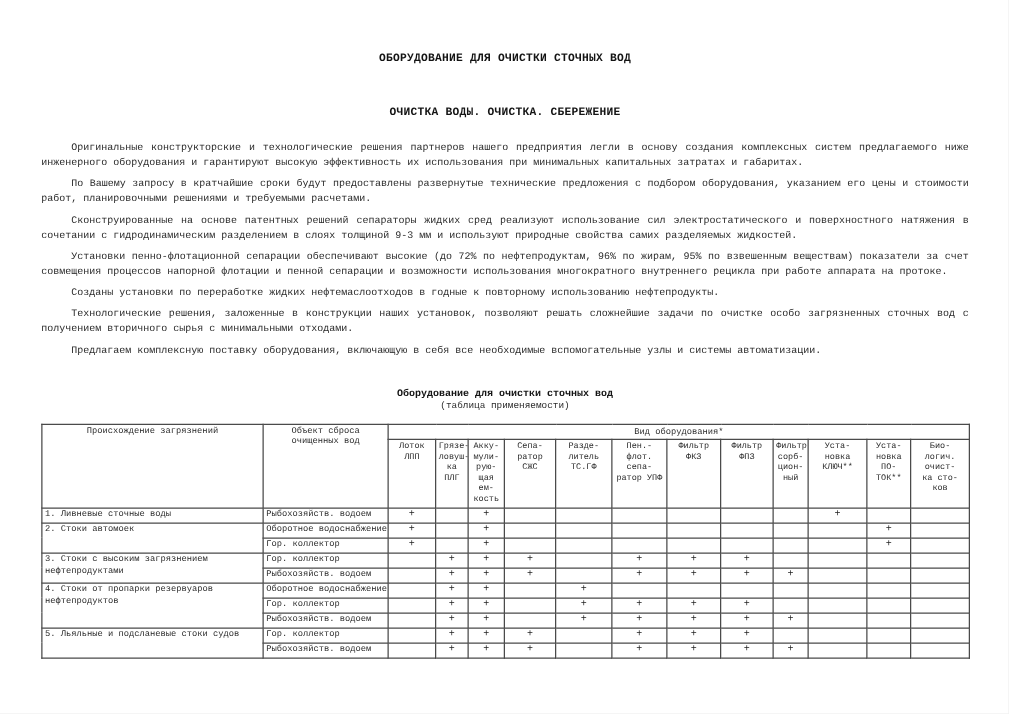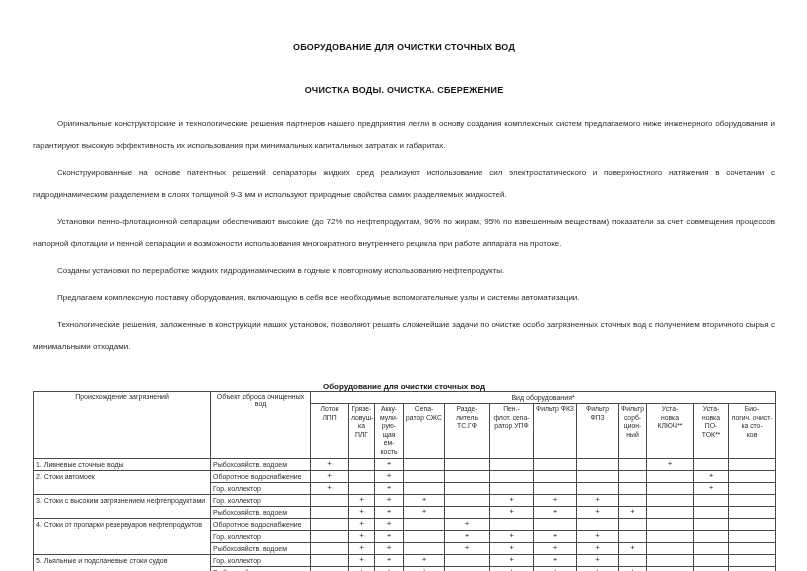--- a/index.html
+++ b/index.html
@@ -2,21 +2,21 @@
 <html lang="ru"><head>
 <meta charset="utf-8">
 <style>
   html, body { margin: 0; padding: 0; background: #e8e8e8; }
   .page {
     position: relative;
     width: 807px;
     height: 571px;
     margin: 0 auto;
     background: #ffffff;
-    font-family: Liberation Sans, sans-serif;
+    font-family: Liberation Mono, monospace;
     color: #2b2b2b;
     box-sizing: border-box;
     padding: 42px 32px 0 33px;
     overflow: hidden;
   }
   .doc-title {
     font-size: 9px;
     font-weight: bold;
     text-align: center;
     letter-spacing: .2px;
@@ -26,21 +26,21 @@
   .doc-subtitle {
     font-size: 9px;
     font-weight: bold;
     text-align: center;
     letter-spacing: .2px;
     margin: 0 0 18px 0;
     color: #141414;
   }
   .body-text p {
     font-size: 8px;
-    line-height: 22px;
+    line-height: 12px;
     text-align: justify;
     text-indent: 24px;
     margin: 0 0 5px 0;
   }
   .table-caption {
     margin-top: 24px;
     text-align: center;
     font-size: 8px;
     font-weight: bold;
     color: #141414;
@@ -107,28 +107,30 @@
 </style>
 </head>
 <body>
 
 <div class="page">
   <div class="doc-title">ОБОРУДОВАНИЕ ДЛЯ ОЧИСТКИ СТОЧНЫХ ВОД</div>
   <div class="doc-subtitle">ОЧИСТКА ВОДЫ. ОЧИСТКА. СБЕРЕЖЕНИЕ</div>
 
   <div class="body-text" id="paragraphs">
       <p>Оригинальные конструкторские и технологические решения партнеров нашего предприятия легли в основу создания комплексных систем предлагаемого ниже инженерного оборудования и гарантируют высокую эффективность их использования при минимальных капитальных затратах и габаритах.</p>
+      <p>По Вашему запросу в кратчайшие сроки будут предоставлены развернутые технические предложения с подбором оборудования, указанием его цены и стоимости работ, планировочными решениями и требуемыми расчетами.</p>
       <p>Сконструированные на основе патентных решений сепараторы жидких сред реализуют использование сил электростатического и поверхностного натяжения в сочетании с гидродинамическим разделением в слоях толщиной 9-3 мм и используют природные свойства самих разделяемых жидкостей.</p>
       <p>Установки пенно-флотационной сепарации обеспечивают высокие (до 72% по нефтепродуктам, 96% по жирам, 95% по взвешенным веществам) показатели за счет совмещения процессов напорной флотации и пенной сепарации и возможности использования многократного внутреннего рецикла при работе аппарата на протоке.</p>
-      <p>Созданы установки по переработке жидких гидродинамическим в годные к повторному использованию нефтепродукты.</p>
+      <p>Созданы установки по переработке жидких нефтемаслоотходов в годные к повторному использованию нефтепродукты.</p>
+      <p>Технологические решения, заложенные в конструкции наших установок, позволяют решать сложнейшие задачи по очистке особо загрязненных сточных вод с получением вторичного сырья с минимальными отходами.</p>
       <p>Предлагаем комплексную поставку оборудования, включающую в себя все необходимые вспомогательные узлы и системы автоматизации.</p>
-      <p>Технологические решения, заложенные в конструкции наших установок, позволяют решать сложнейшие задачи по очистке особо загрязненных сточных вод с получением вторичного сырья с минимальными отходами.</p>
     </div>
 
   <div class="table-caption">Оборудование для очистки сточных вод</div>
+  <div class="table-caption-note">(таблица применяемости)</div>
 
   <table class="apply">
     <colgroup id="cols">
         <col style="width: 177px;">
         <col style="width: 100px;">
         <col style="width: 38px;">
         <col style="width: 26px;">
         <col style="width: 29px;">
         <col style="width: 41px;">
         <col style="width: 45px;">

